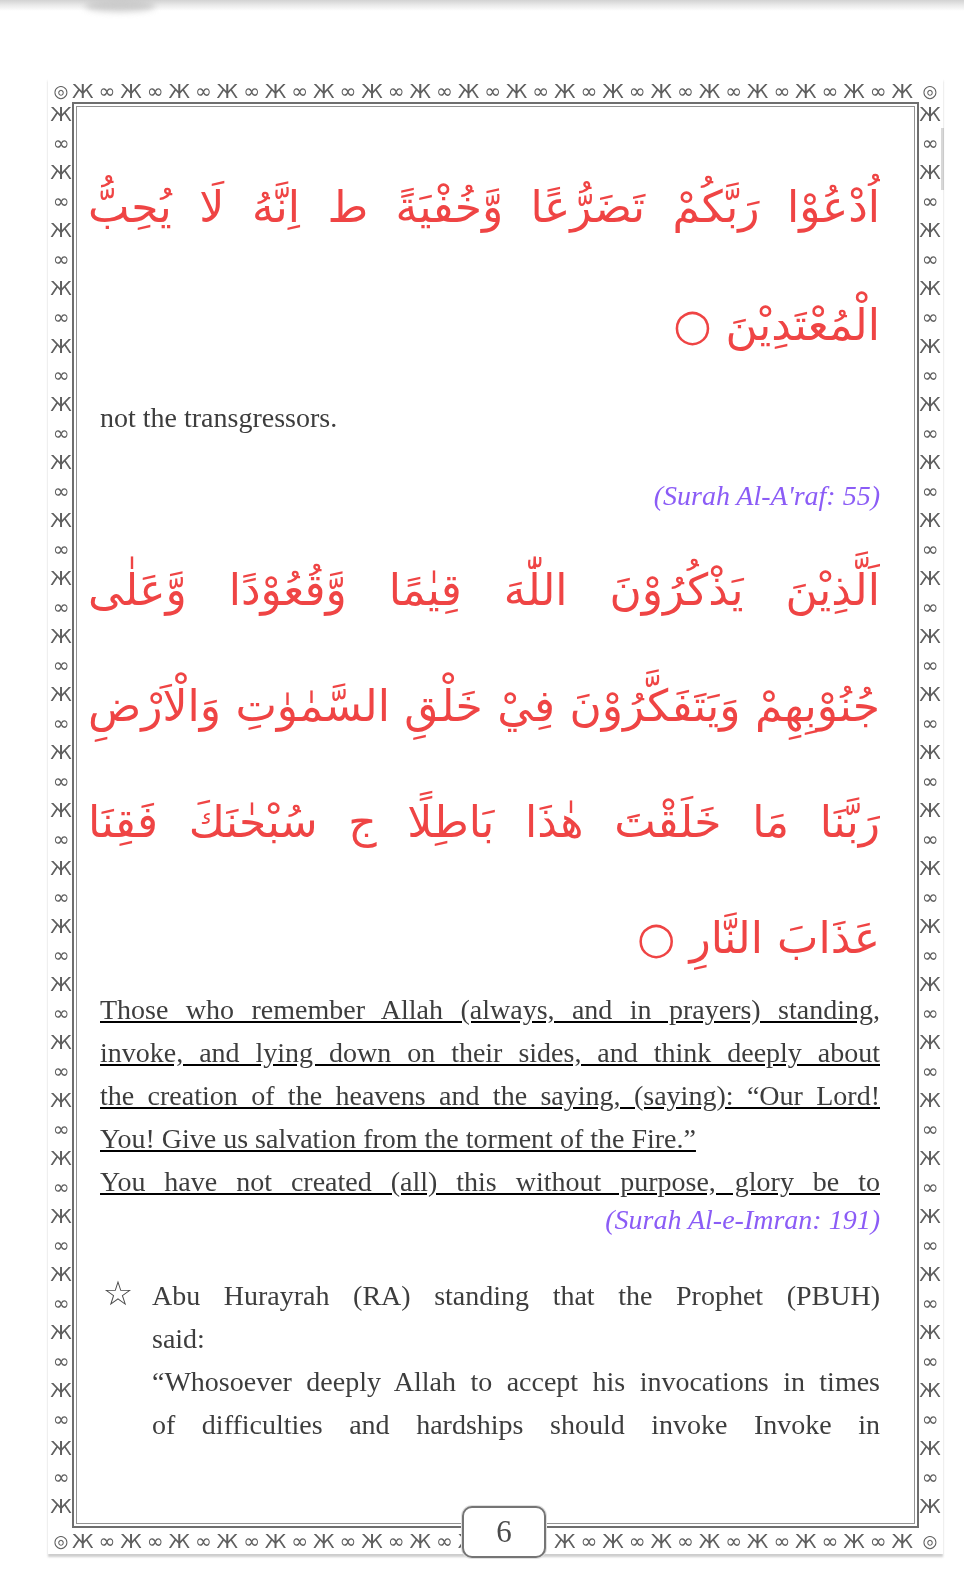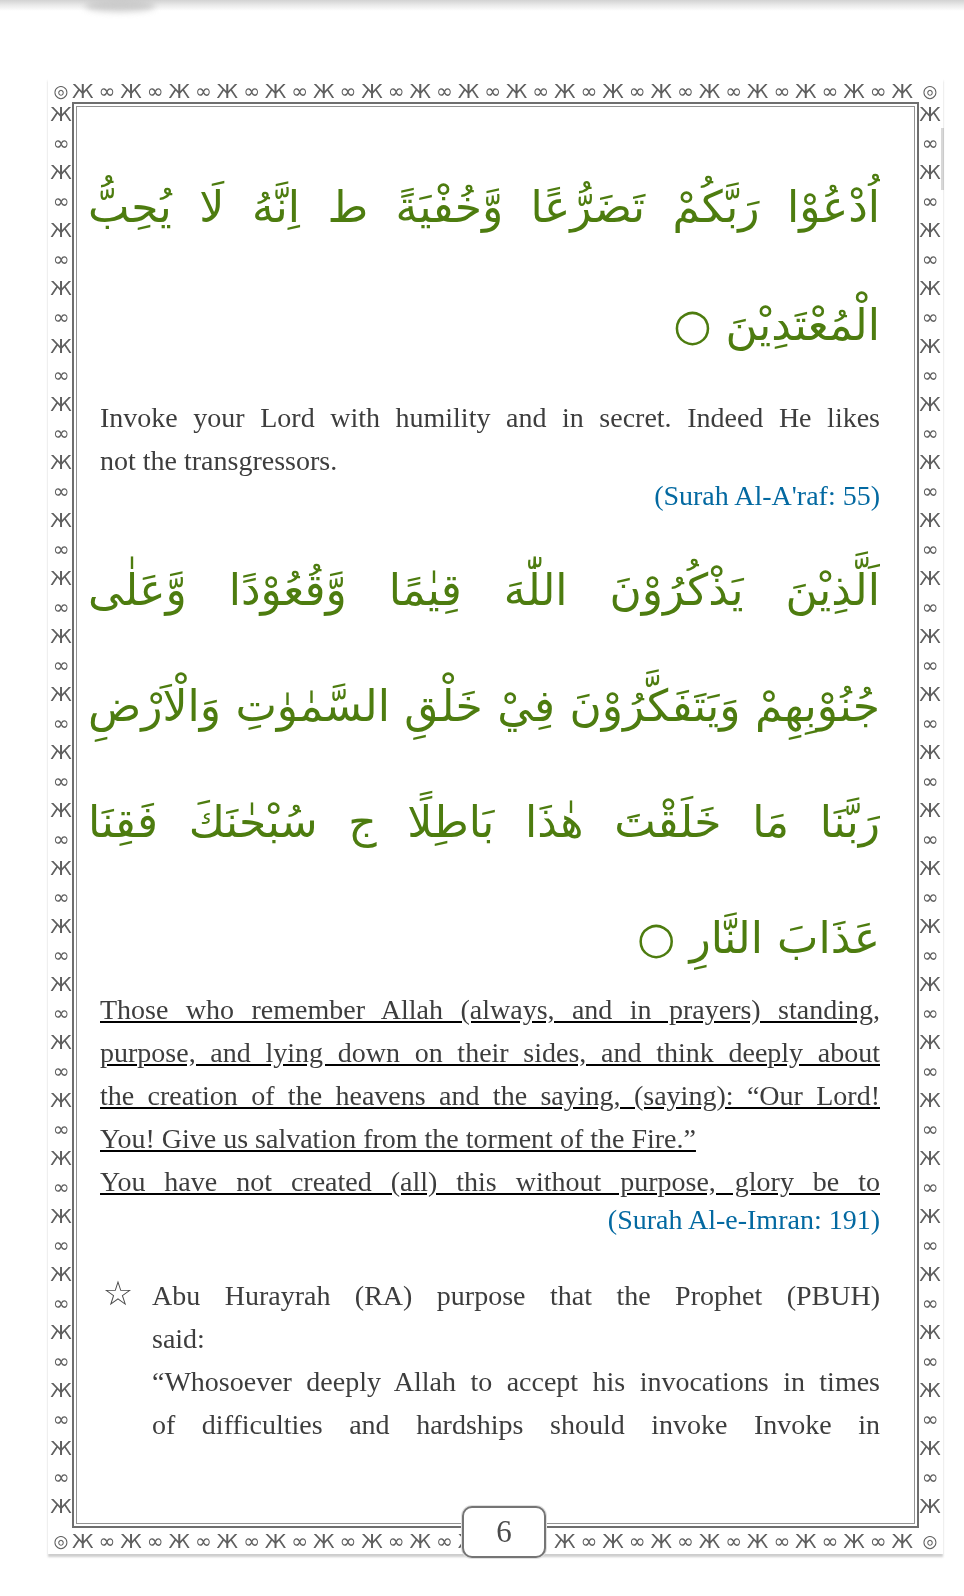--- a/index.html
+++ b/index.html
@@ -53,36 +53,36 @@
   }
   .inner-frame2{
     position:absolute;left:2px;top:2px;right:2px;bottom:2px;
     border:1px solid #929292;
   }
   
   .ar-block{position:absolute;left:88px;width:792px;}
   .ar-line{
     font-family:"DejaVu Sans", sans-serif;
     direction:rtl;unicode-bidi:isolate;
-    font-size:44px;color:#4d7c0f;
+    font-size:44px;color:#ef4444;
     line-height:118px;max-height:118px;overflow:hidden;
   }
   .v2 .ar-line{line-height:116px;max-height:116px;}
   .ar-j{text-align:justify;text-align-last:justify;}
   .ar-last{}
   
   .en-block{position:absolute;left:100px;width:780px;}
   .en-line{
     font-size:28px;line-height:43px;color:#3d3d3d;
     max-height:43px;overflow:hidden;
   }
   .j{text-align:justify;text-align-last:justify;}
   .ref{
     position:absolute;left:100px;width:780px;text-align:right;
-    font-size:28px;line-height:43px;color:#0369a1;
+    font-size:28px;line-height:43px;color:#8b5cf6;font-style:italic;
   }
   
   .hadith-star{
     position:absolute;left:96px;top:1272px;width:44px;
     font-family:"DejaVu Sans", sans-serif;
     font-size:34px;line-height:43px;color:#4a4a4a;text-align:center;
   }
   .hadith-block{position:absolute;left:152px;top:1274px;width:728px;}
   
   .page-number-box{
@@ -115,44 +115,43 @@
     <div class="inner-frame2"></div>
   </div>
 </div>
 
 <div class="ar-block v1" style="top:148px;">
   <div class="ar-line ar-j">اُدْعُوْا رَبَّكُمْ تَضَرُّعًا وَّخُفْيَةً ط اِنَّهُ لَا يُحِبُّ</div>
   <div class="ar-line ar-last">الْمُعْتَدِيْنَ ○</div>
 </div>
 
 <div class="en-block" style="top:396px;">
-  <div class="en-line j">Invoke your Lord with humility and in secret. Indeed He likes</div>
   <div class="en-line">not the transgressors.</div>
 </div>
 <div class="ref" style="top:474px;">(Surah Al-A'raf: 55)</div>
 
 <div class="ar-block v2" style="top:532px;">
   <div class="ar-line ar-j">اَلَّذِيْنَ يَذْكُرُوْنَ اللّٰهَ قِيٰمًا وَّقُعُوْدًا وَّعَلٰى</div>
   <div class="ar-line ar-j">جُنُوْبِهِمْ وَيَتَفَكَّرُوْنَ فِيْ خَلْقِ السَّمٰوٰتِ وَالْاَرْضِ ج</div>
   <div class="ar-line ar-j">رَبَّنَا مَا خَلَقْتَ هٰذَا بَاطِلًا ج سُبْحٰنَكَ فَقِنَا</div>
   <div class="ar-line ar-last">عَذَابَ النَّارِ ○</div>
 </div>
 
 <div class="en-block" style="top:988px;text-decoration:underline;">
   <div class="en-line j">Those who remember Allah (always, and in prayers) standing,</div>
-  <div class="en-line j">purpose, and lying down on their sides, and think deeply about</div>
+  <div class="en-line j">invoke, and lying down on their sides, and think deeply about</div>
   <div class="en-line j">the creation of the heavens and the saying, (saying): “Our Lord!</div>
   <div class="en-line">You! Give us salvation from the torment of the Fire.”</div>
   <div class="en-line j">You have not created (all) this without purpose, glory be to</div>
 </div>
 <div class="ref" style="top:1198px;">(Surah Al-e-Imran: 191)</div>
 
 <div class="hadith-star">☆</div>
 <div class="hadith-block">
-  <div class="en-line j">Abu Hurayrah (RA) purpose that the Prophet (PBUH)</div>
+  <div class="en-line j">Abu Hurayrah (RA) standing that the Prophet (PBUH)</div>
   <div class="en-line">said:</div>
   <div class="en-line j">“Whosoever deeply Allah to accept his invocations in times</div>
   <div class="en-line j">of difficulties and hardships should invoke Invoke in</div>
 </div>
 
 <div class="page-number-box">
   <span class="page-number">6</span>
 </div>
 
 </body></html>

